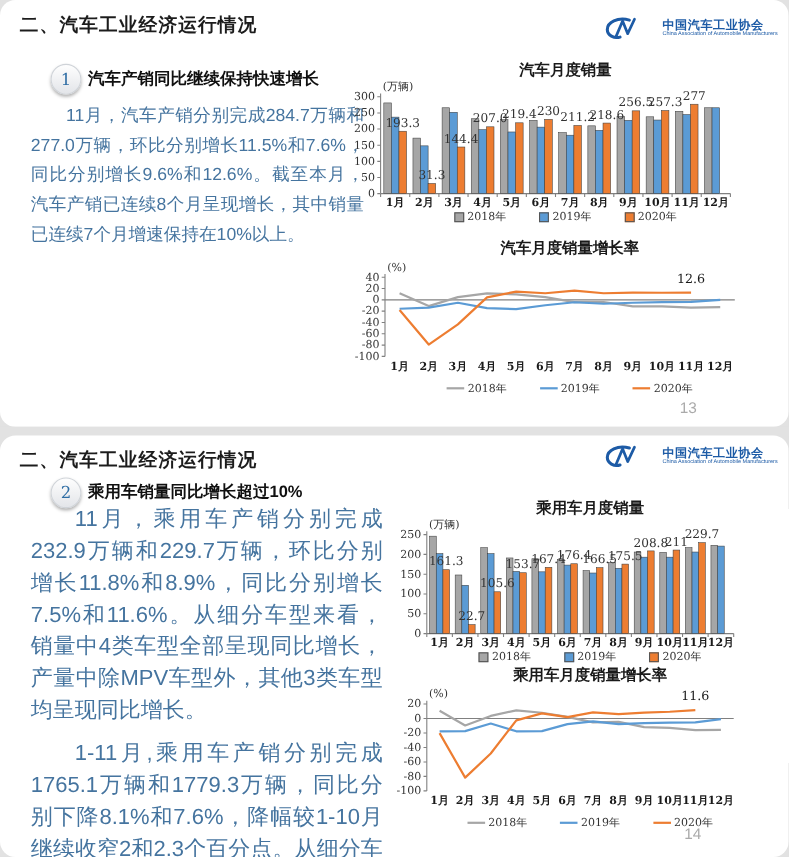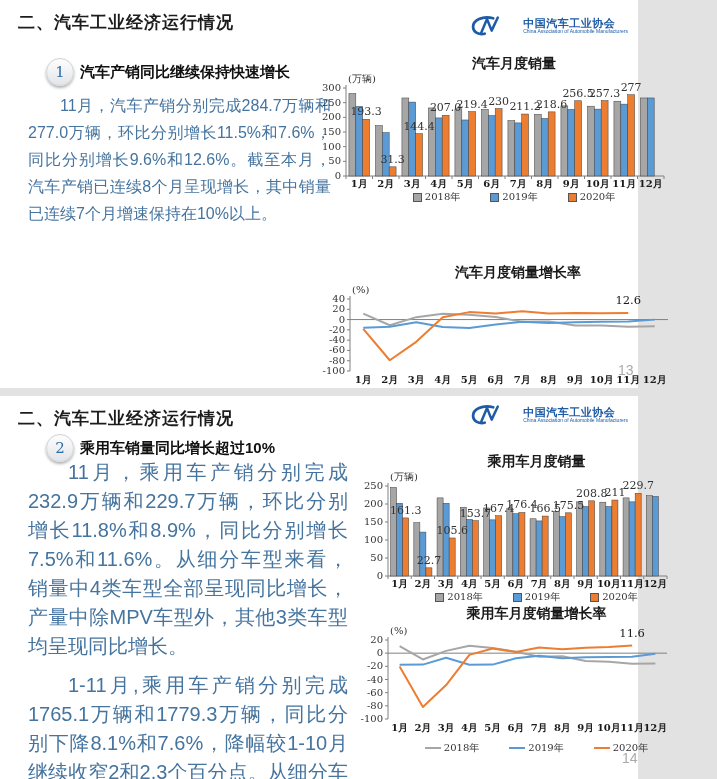--- a/index.html
+++ b/index.html
@@ -1,18 +1,18 @@
 <!DOCTYPE html>
 <html><head>
 <meta charset="utf-8">
 <style>
   html,body{margin:0;padding:0;}
   body{width:717px;height:779px;position:relative;background:#e2e2e2;
        font-family:"Liberation Sans",sans-serif;overflow:hidden;}
-  .slide{position:absolute;left:0;width:638px;background:#ffffff;}
+  .slide{position:absolute;left:0;width:717px;background:#ffffff;border-radius:14px;}
   #slide-1{top:0;height:388px;}
   #slide-2{top:396px;height:383px;}
   .slide-divider{position:absolute;top:388px;left:0;width:717px;height:8px;background:#e2e2e2;}
   .slide-title{position:absolute;left:18px;top:12px;font-size:17px;font-weight:bold;
                color:#1c1c1c;letter-spacing:1px;line-height:22px;}
   
   .logo{position:absolute;right:10px;display:flex;align-items:center;gap:19px;}
   #slide-1 .logo{top:12px;} #slide-2 .logo{top:5px;}
   .logo-text{display:flex;flex-direction:column;line-height:1.05;}
   .logo-cn{font-size:11px;font-weight:bold;color:#1d5ba6;letter-spacing:0.5px;}
@@ -27,21 +27,21 @@
   .section-heading{position:absolute;font-size:15px;font-weight:bold;color:#101010;line-height:22px;}
   #slide-1 .section-heading{left:80px;top:61px;} #slide-2 .section-heading{left:80px;top:41px;}
   
   .body-text{position:absolute;color:#45749f;text-align:justify;}
   .body-text p{margin:0 0 10px 0;text-indent:2em;}
   #slide-1 .body-text{left:28px;top:92px;width:303px;font-size:16px;line-height:27px;}
   #slide-2 .body-text{left:28px;top:62px;width:320px;font-size:20px;line-height:29px;}
   
   .chart{position:absolute;font-family:"DejaVu Serif",serif;}
   #chart-1{left:316px;top:54px;width:396px;height:150px;}
-  #chart-2{left:320px;top:216px;width:396px;height:148px;margin-top:47px;}
+  #chart-2{left:320px;top:216px;width:396px;height:148px;}
   #chart-3{left:358px;top:56px;width:357px;height:152px;}
   #chart-4{left:358px;top:208px;width:357px;height:155px;}
   .chart svg{position:absolute;left:0;top:0;}
   .chart-legend{position:absolute;left:0;right:0;display:flex;justify-content:center;
                 gap:30px;font-size:10px;color:#333;font-family:"DejaVu Serif",serif;}
   .legend-item{display:flex;align-items:center;gap:3px;}
   .page-number{position:absolute;color:#aaaaaa;font-size:14px;}
   #slide-1 .page-number{left:618px;top:362px;}
   #slide-2 .page-number{left:622px;top:354px;}
 </style>

